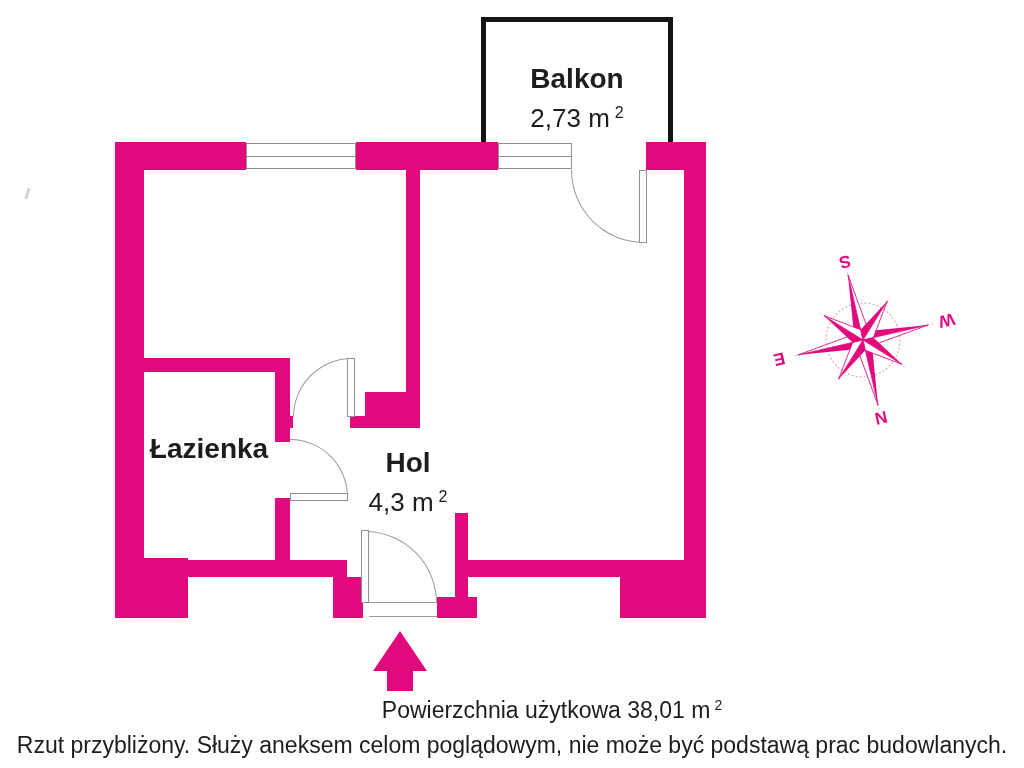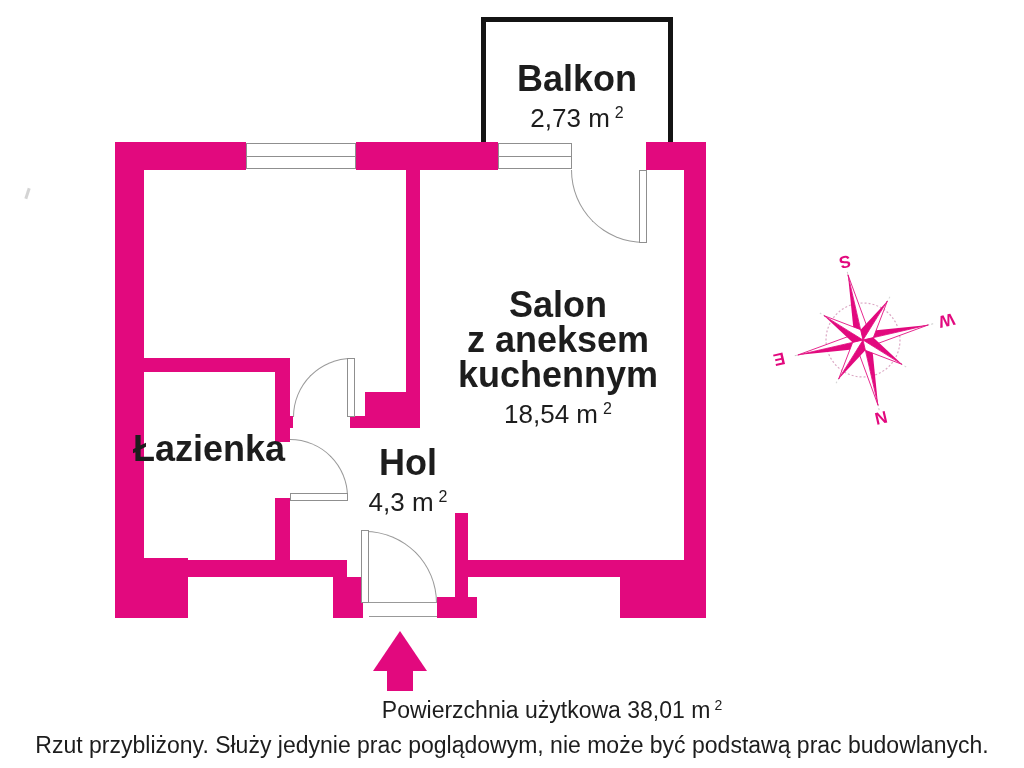--- a/index.html
+++ b/index.html
@@ -11,21 +11,21 @@
            box-sizing:border-box;text-align:center;}
   .win{position:absolute;background:#fff;border:1px solid var(--line,#8f8f8f);box-sizing:border-box;}
   .win .mid{position:absolute;left:0;right:0;top:50%;height:0;border-top:1px solid var(--line,#8f8f8f);}
   .leaf{position:absolute;background:#fff;border:1px solid var(--line,#8f8f8f);box-sizing:border-box;}
   .arc{position:absolute;box-sizing:border-box;}
   .arc.bl{border-left:1.5px solid #999;border-bottom:1.5px solid #999;border-bottom-left-radius:100% 100%;}
   .arc.tl{border-left:1.5px solid #999;border-top:1.5px solid #999;border-top-left-radius:100% 100%;}
   .arc.tr{border-right:1.5px solid #999;border-top:1.5px solid #999;border-top-right-radius:100% 100%;}
   .threshold{position:absolute;background:#fff;border-top:1px solid #999;border-bottom:1px solid #999;box-sizing:border-box;}
   .room-label{position:absolute;text-align:center;line-height:34px;}
-  .room-name{font-size:36px;font-weight:bold;}
+  .room-name{font-size:28px;font-weight:bold;}
   .room-area{font-size:26px;font-weight:normal;}
   .room-area sup{font-size:16px;vertical-align:9px;margin-left:5px;font-weight:normal;}
   .salon-name div{line-height:35px;}
   .footer-line{position:absolute;left:0;width:1024px;text-align:center;font-size:23px;}
   .footer-line sup{font-size:14px;vertical-align:8px;margin-left:4px;}
   .tri{position:absolute;width:0;height:0;border-left:27px solid transparent;
        border-right:27px solid transparent;border-bottom:40px solid var(--pink,#e2097e);}
   .stem{position:absolute;background:var(--pink,#e2097e);}
   .artifact{position:absolute;width:3px;height:11px;background:#c6c6c6;transform:rotate(18deg);opacity:.75;}
   svg text{font-family:"Liberation Sans",sans-serif;font-weight:bold;}
@@ -77,28 +77,20 @@
   <div class="leaf" style="left:347px;top:358px;width:8px;height:59px;"></div>
 
   <div class="arc tr" style="left:290px;top:439px;width:58px;height:58px;"></div>
   <div class="leaf" style="left:290px;top:493px;width:58px;height:8px;"></div>
 
   <div class="arc tr" style="left:365px;top:531px;width:72px;height:72px;"></div>
   <div class="leaf" style="left:361px;top:530px;width:8px;height:73px;"></div>
   <div class="threshold" style="left:369px;top:602px;width:68px;height:15px;"></div>
 
 
-  <div class="room-label" style="left:448px;top:287px;width:220px;">
-    <div class="room-name salon-name">
-      <div>Salon</div>
-      <div>z aneksem</div>
-      <div>kuchennym</div>
-    </div>
-    <div class="room-area"><span>18,54</span>&nbsp;<span>m</span><sup>2</sup></div>
-  </div>
 
   <div class="room-label" style="left:119px;top:432px;width:180px;">
     <div class="room-name">Łazienka</div>
   </div>
 
   <div class="room-label" style="left:348px;top:446px;width:120px;">
     <div class="room-name">Hol</div>
     <div class="room-area"><span>4,3</span>&nbsp;<span>m</span><sup>2</sup></div>
   </div>
 
@@ -129,17 +121,17 @@
         <use href="#ptS" transform="rotate(270,98,97)"></use>
       </g>
       <text x="98" y="23" font-size="17" text-anchor="middle" style="fill:var(--pink,#e2097e)">N</text>
       <text x="184" y="103" font-size="17" text-anchor="middle" style="fill:var(--pink,#e2097e)">E</text>
       <text x="98" y="183" font-size="17" text-anchor="middle" style="fill:var(--pink,#e2097e)">S</text>
       <text x="12" y="103" font-size="17" text-anchor="middle" style="fill:var(--pink,#e2097e)">W</text>
     </g>
   </svg>
 
   <div class="footer-line" style="top:697px;margin-left:40px;"><span>Powierzchnia użytkowa 38,01 m</span><sup>2</sup></div>
-  <div class="footer-line" style="top:732px;">Rzut przybliżony. Służy jedynie prac poglądowym, nie może być podstawą prac budowlanych.</div>
+  <div class="footer-line" style="top:732px;">Rzut przybliżony. Służy aneksem celom poglądowym, nie może być podstawą prac budowlanych.</div>
 
   <div class="artifact" style="left:26px;top:188px;"></div>
 
 </div>
 
 </body></html>

